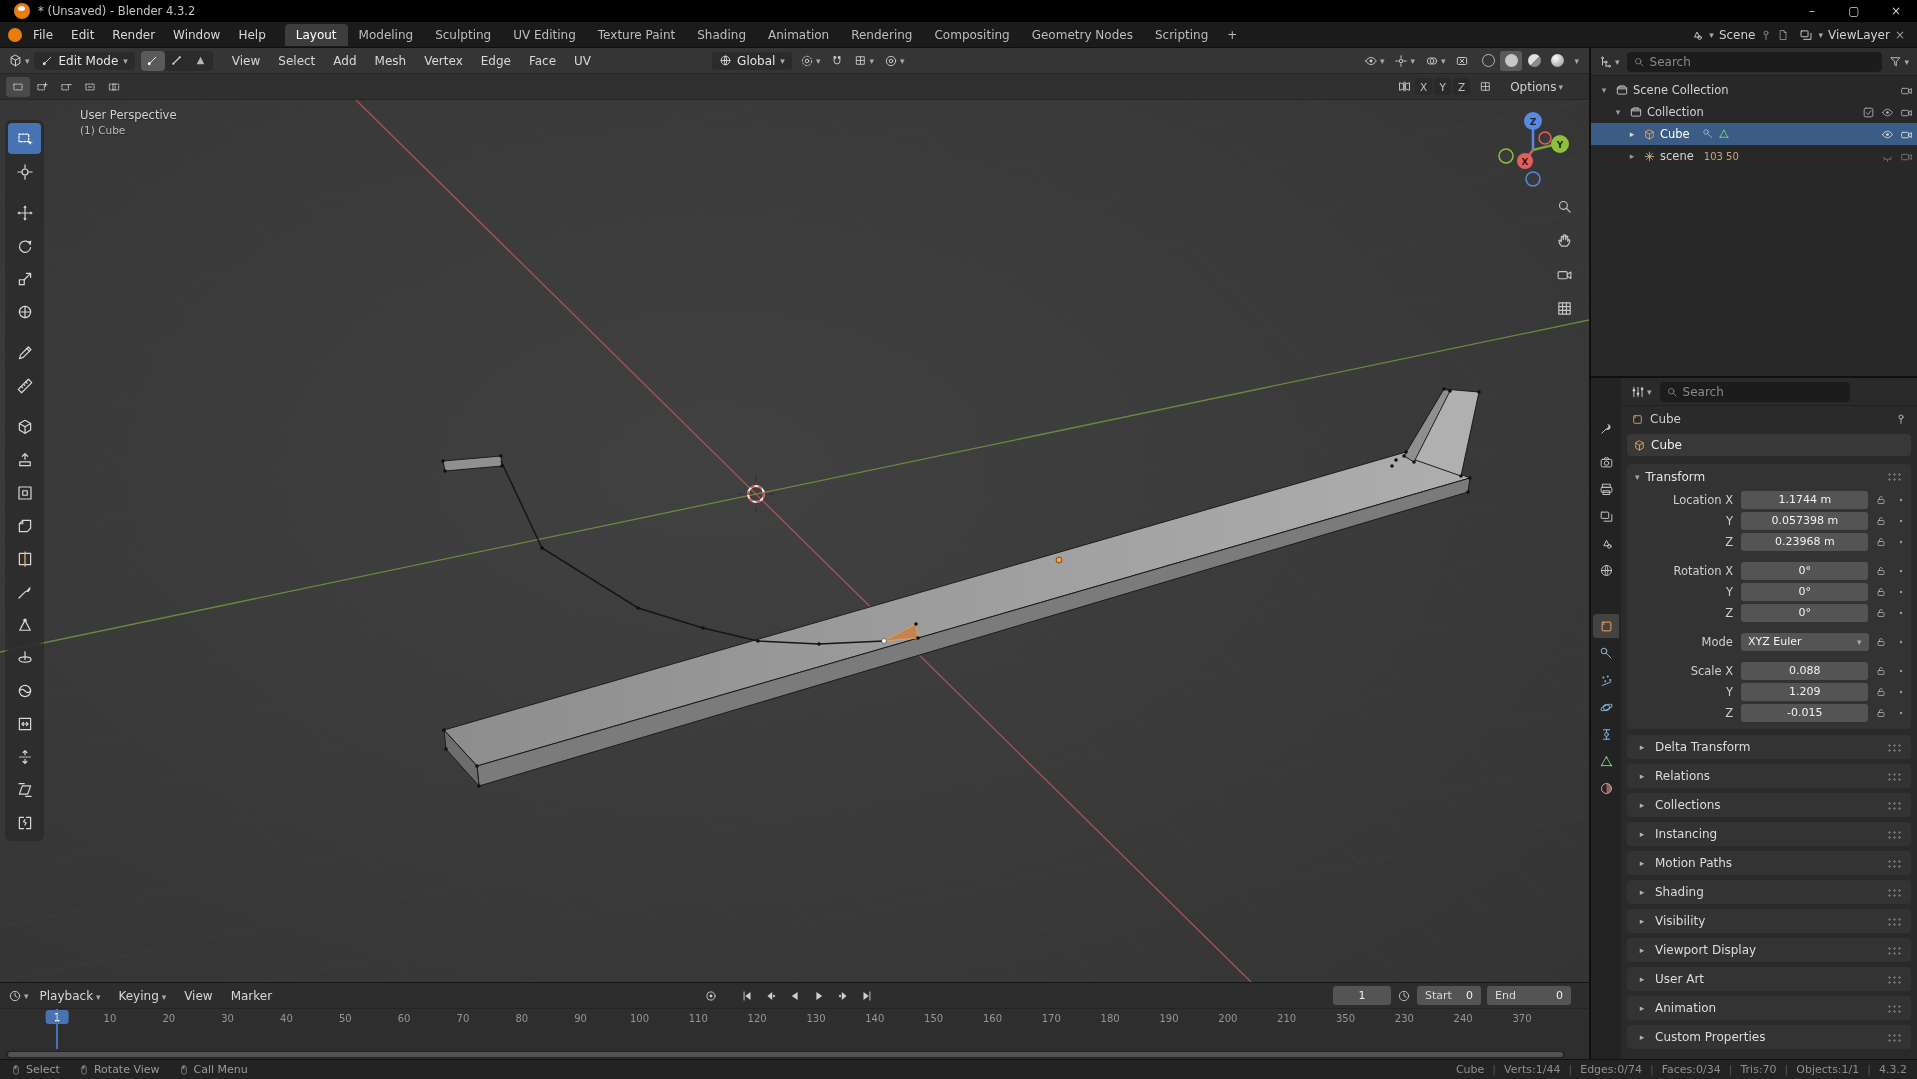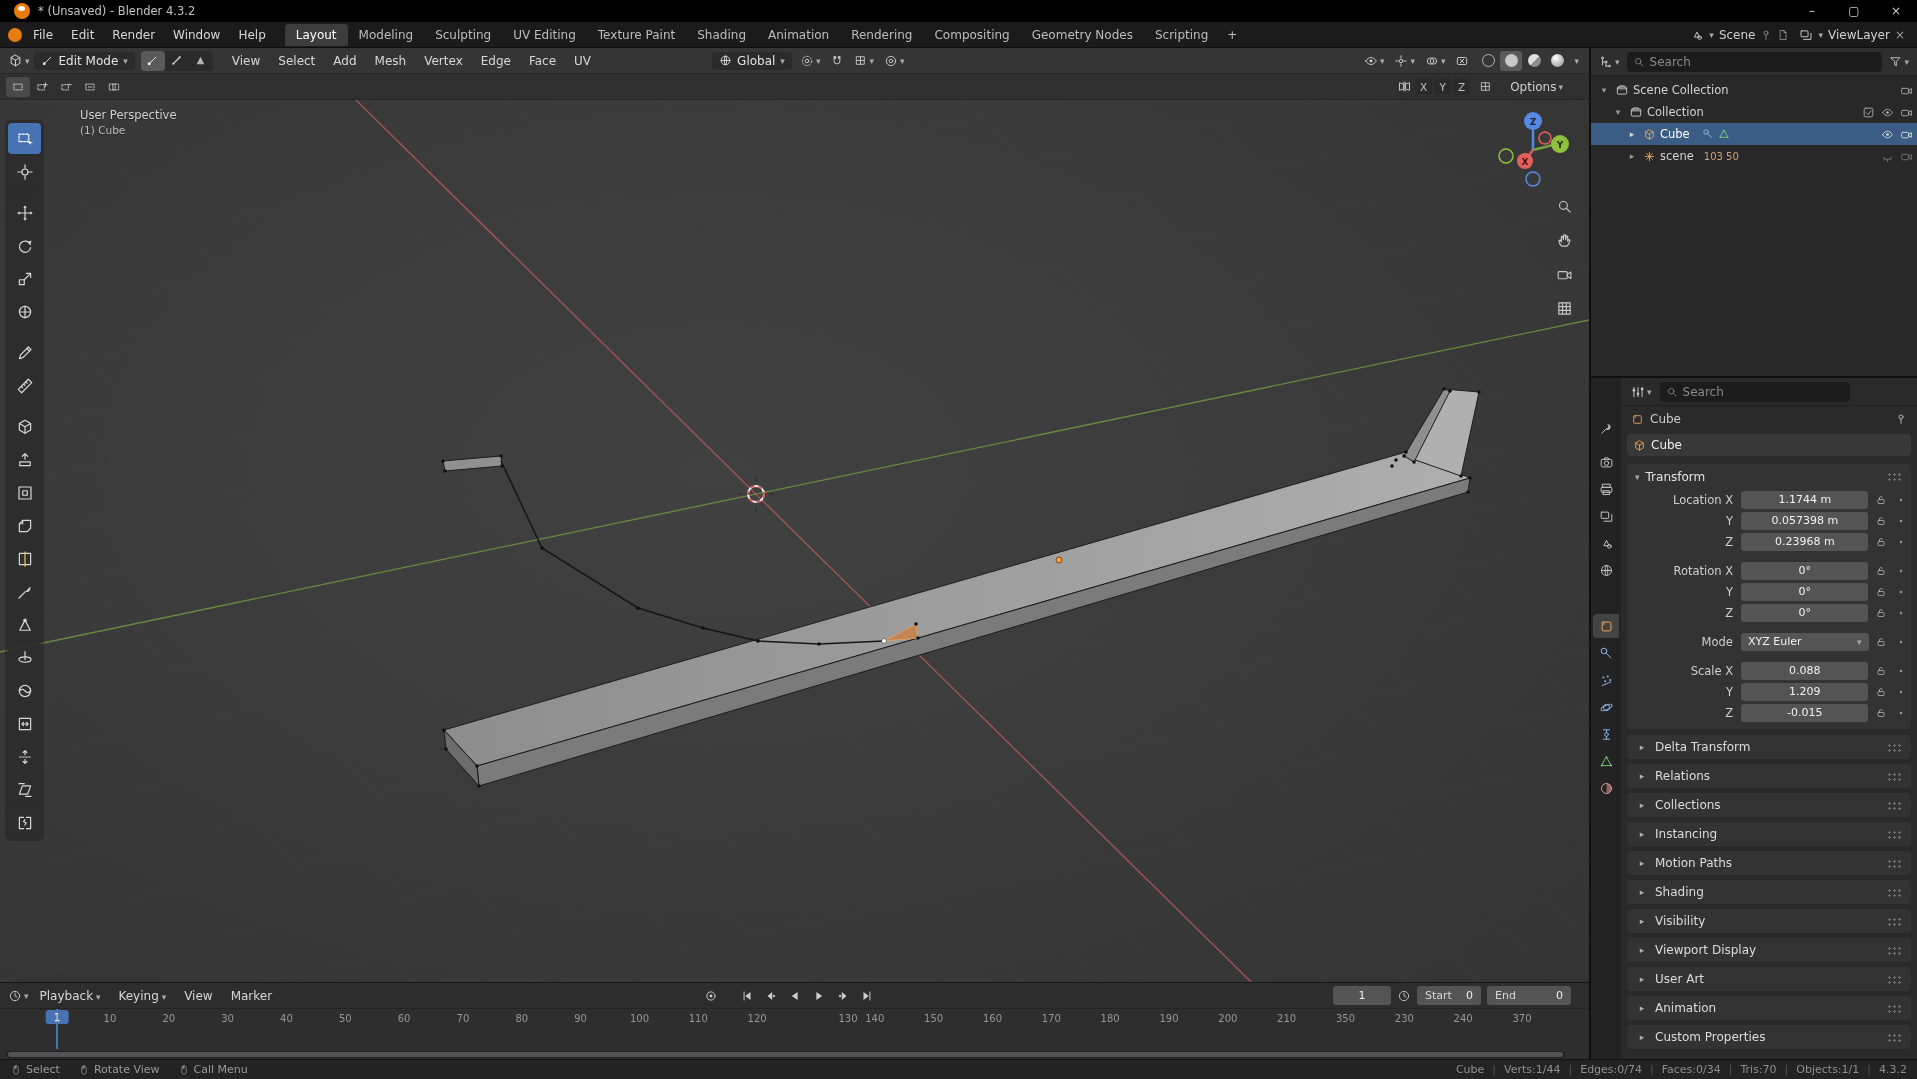--- a/index.html
+++ b/index.html
@@ -835,21 +835,21 @@
           <span class="tick" style="left: 227.621px;">30</span>
           <span class="tick" style="left: 286.457px;">40</span>
           <span class="tick" style="left: 345.291px;">50</span>
           <span class="tick" style="left: 404.126px;">60</span>
           <span class="tick" style="left: 462.962px;">70</span>
           <span class="tick" style="left: 521.796px;">80</span>
           <span class="tick" style="left: 580.631px;">90</span>
           <span class="tick" style="left: 639.466px;">100</span>
           <span class="tick" style="left: 698.301px;">110</span>
           <span class="tick" style="left: 757.136px;">120</span>
-          <span class="tick" style="left: 815.971px; margin-left: 32px;">130</span>
+          <span class="tick" style="left: 815.971px;">130</span>
           <span class="tick" style="left: 874.806px;">140</span>
           <span class="tick" style="left: 933.641px;">150</span>
           <span class="tick" style="left: 992.476px;">160</span>
           <span class="tick" style="left: 1051.31px;">170</span>
           <span class="tick" style="left: 1110.15px;">180</span>
           <span class="tick" style="left: 1168.98px;">190</span>
           <span class="tick" style="left: 1227.82px;">200</span>
           <span class="tick" style="left: 1286.65px;">210</span>
           <span class="tick" style="left: 1345.49px;">350</span>
           <span class="tick" style="left: 1404.32px; text-align: right;">230</span>

